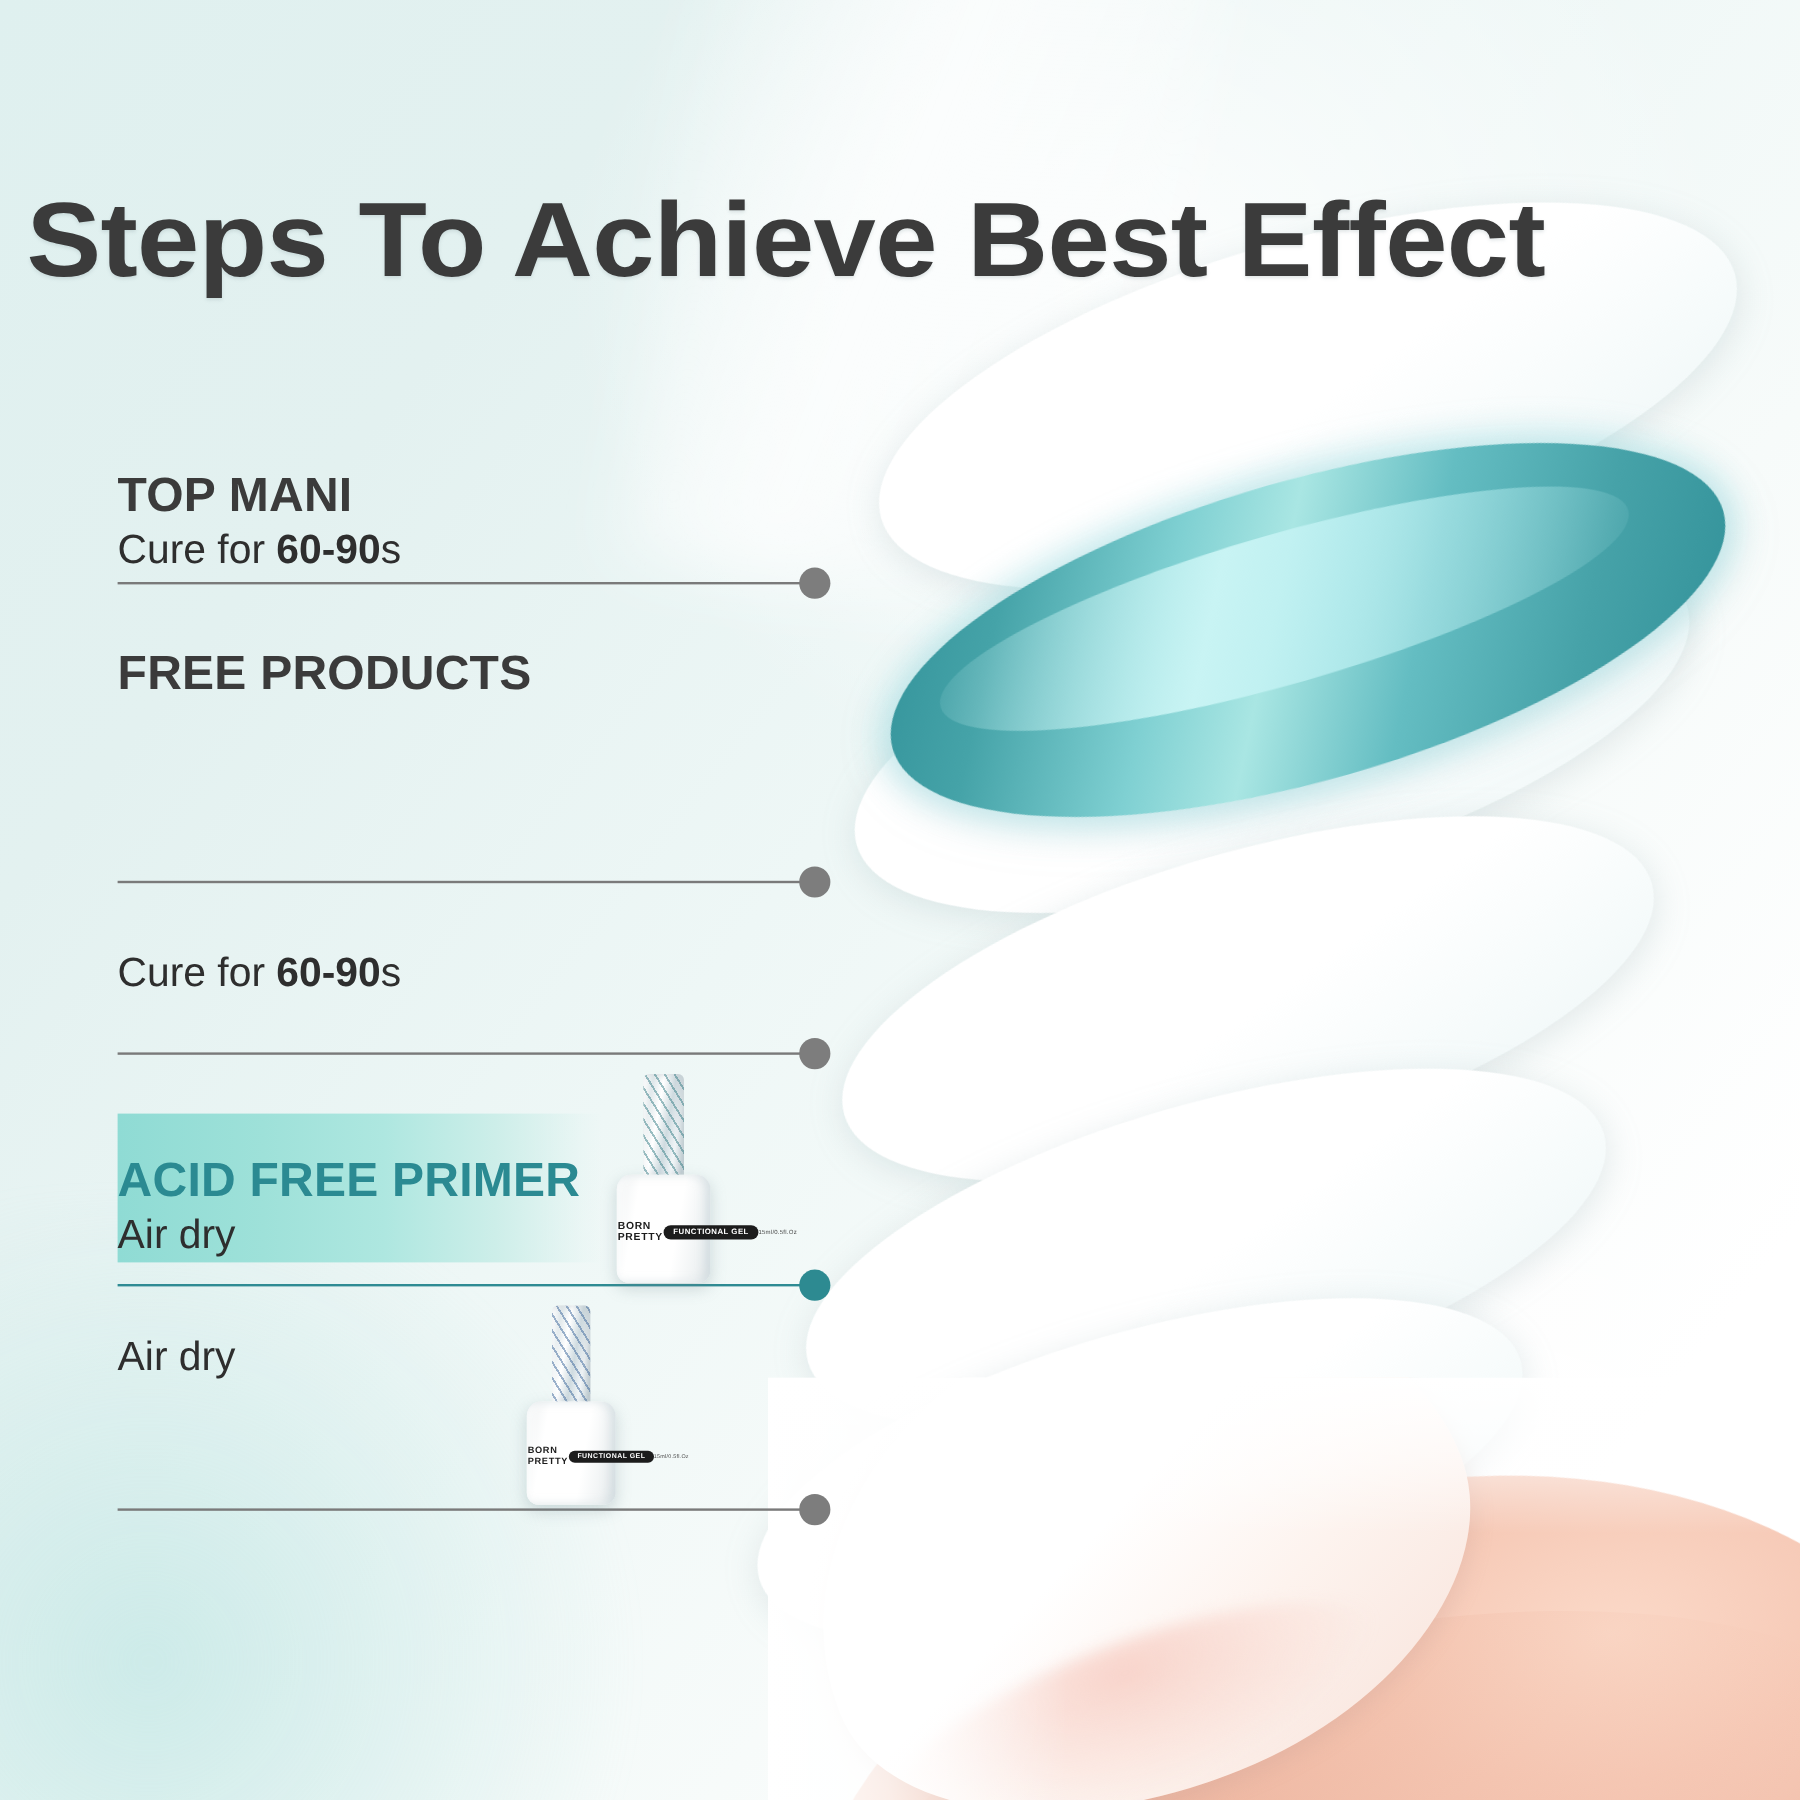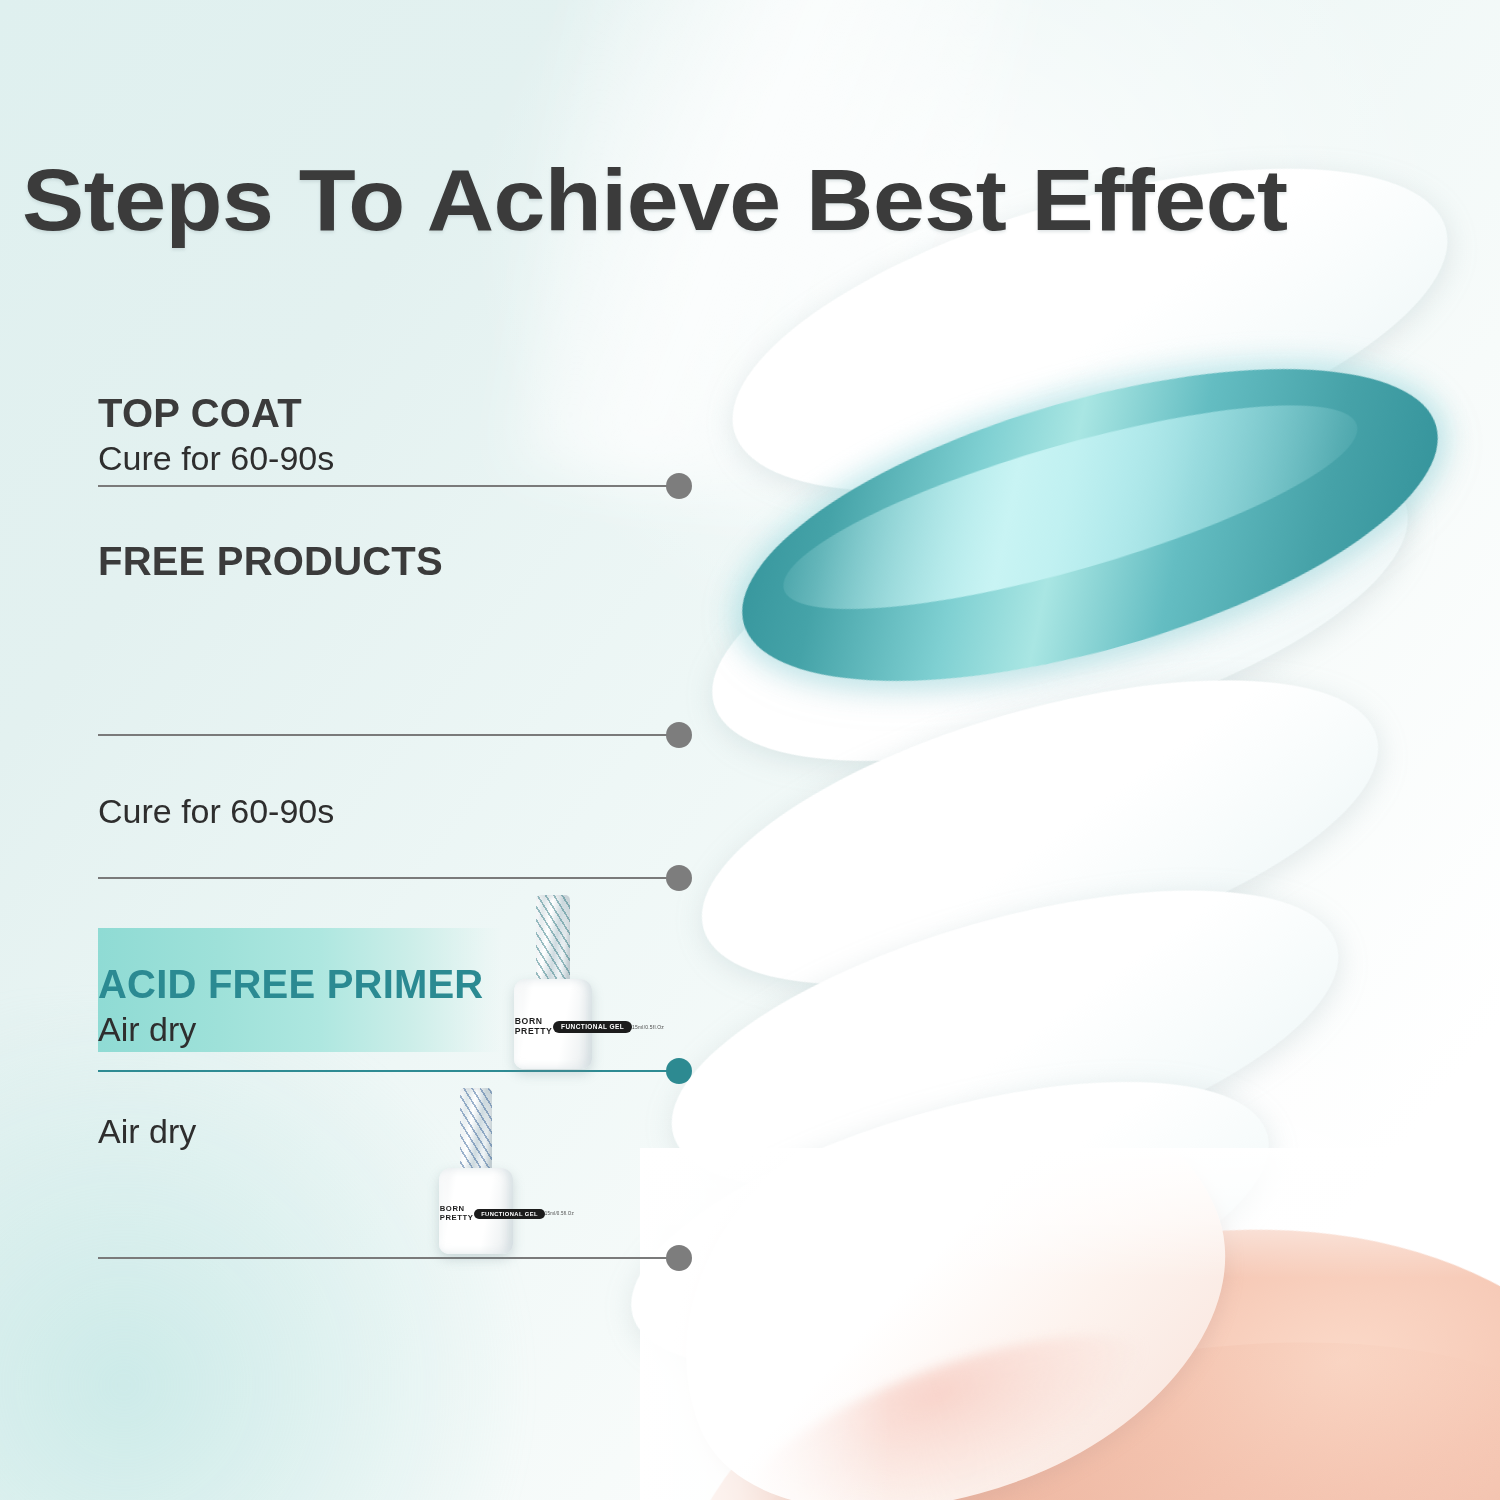--- a/index.html
+++ b/index.html
@@ -163,21 +163,21 @@
     white-space: pre-line;
   }
   .step-sub {
     font-size: 34px;
     font-weight: 400;
     color: #2e2e2e;
     margin: 3px 0 0 0;
     line-height: 1.18;
     white-space: pre-line;
   }
-  .step-sub b { font-weight: 400; }
+  .step-sub b { font-weight: 700; }
 
   
   .connector {
     position: absolute;
     left: 98px;
     height: 26px;
   }
   .connector .line {
     position: absolute;
     left: 0;
@@ -331,21 +331,21 @@
     <div class="finger-cuticle"></div>
     <div class="finger-fade-left"></div>
     <div class="finger-fade-top"></div>
   </div>
 
   <h1 class="title">Steps To Achieve Best Effect</h1>
 
   <div class="steps">
 
     <div class="step" style="top:392px;">
-      <p class="step-heading">TOP COAT</p>
+      <p class="step-heading">TOP MANI</p>
       <p class="step-sub"><span>Cure for </span><b>60-90</b><span>s</span></p>
     </div>
     <div class="connector" style="top:473px;">
       <div class="line"></div>
       <div class="dot"></div>
     </div>
 
     <div class="step" style="top:540px;">
       <p class="step-heading">FREE PRODUCTS</p>
     </div>

